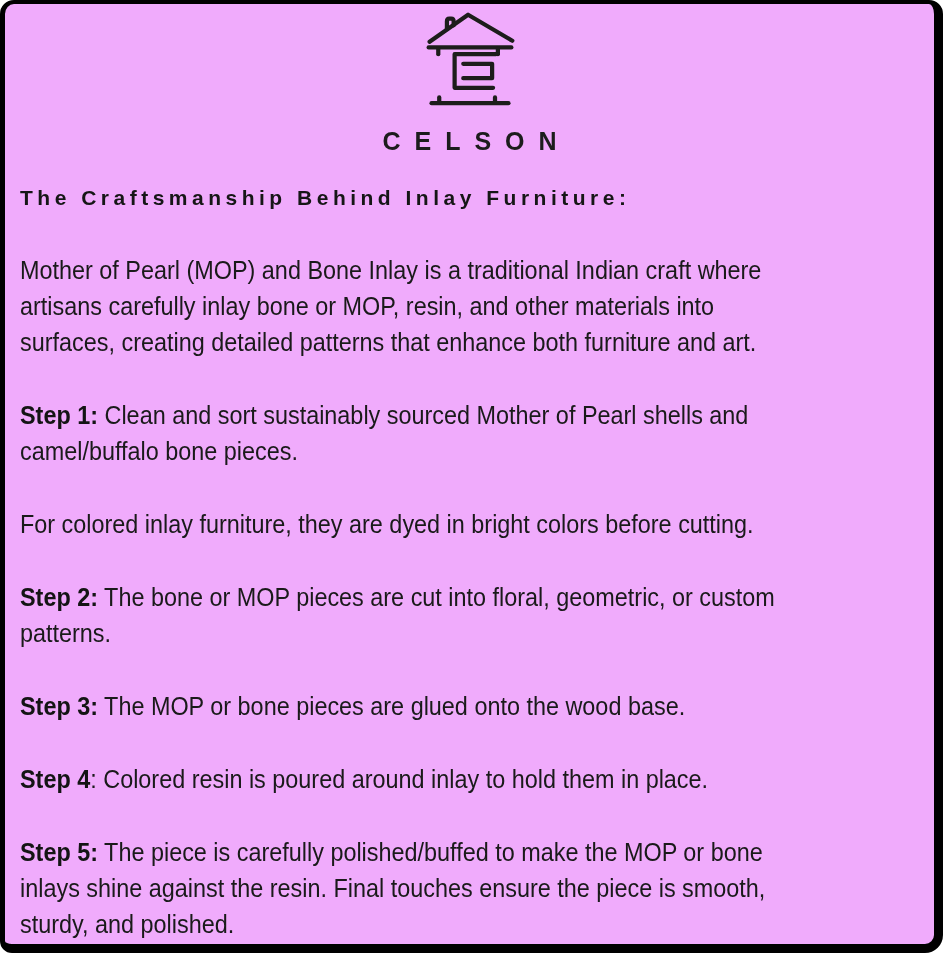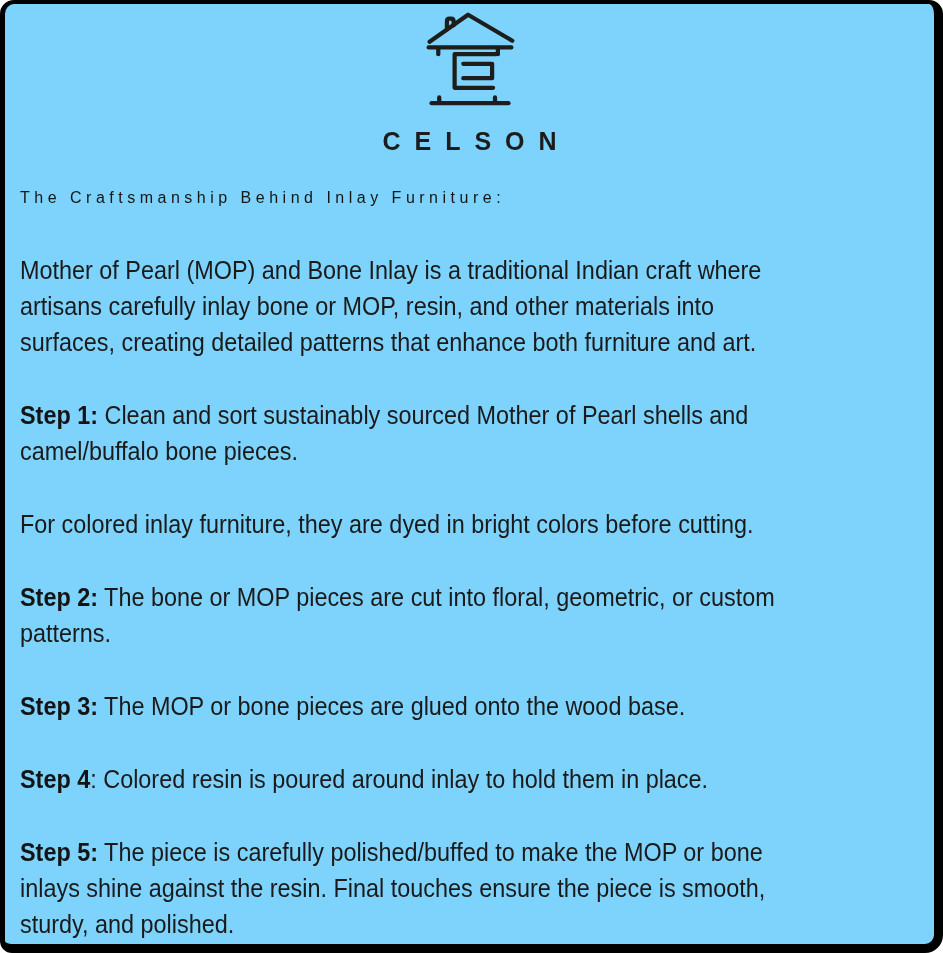--- a/index.html
+++ b/index.html
@@ -6,21 +6,21 @@
     margin: 0;
     padding: 0;
     background: #ffffff;
     font-family: "Liberation Sans", sans-serif;
   }
   .card {
     position: relative;
     width: 943px;
     height: 953px;
     box-sizing: border-box;
-    background: #7dd3fc;
+    background: #f0abfc;
     border-style: solid;
     border-color: #000000;
     border-width: 4px 9px 9px 5px;
     border-radius: 14px 14px 18px 12px;
     overflow: hidden;
   }
   .logo-svg {
     display: block;
     margin: 5px auto 0 auto;
   }
@@ -30,22 +30,22 @@
     font-size: 25px;
     font-weight: bold;
     letter-spacing: 14px;
     padding-left: 14px;
     color: #1c1c1c;
     line-height: 26px;
     white-space: pre;
   }
   h1.heading {
     margin: 29px 8px 0 15px;
-    font-size: 16px;
-    font-weight: normal;
+    font-size: 21px;
+    font-weight: bold;
     letter-spacing: 4.5px;
     color: #161616;
     line-height: 30px;
     white-space: pre;
   }
   main.content {
     margin: 39px 20px 13px 15px;
   }
   p.para {
     margin: 0 0 37px 0;

